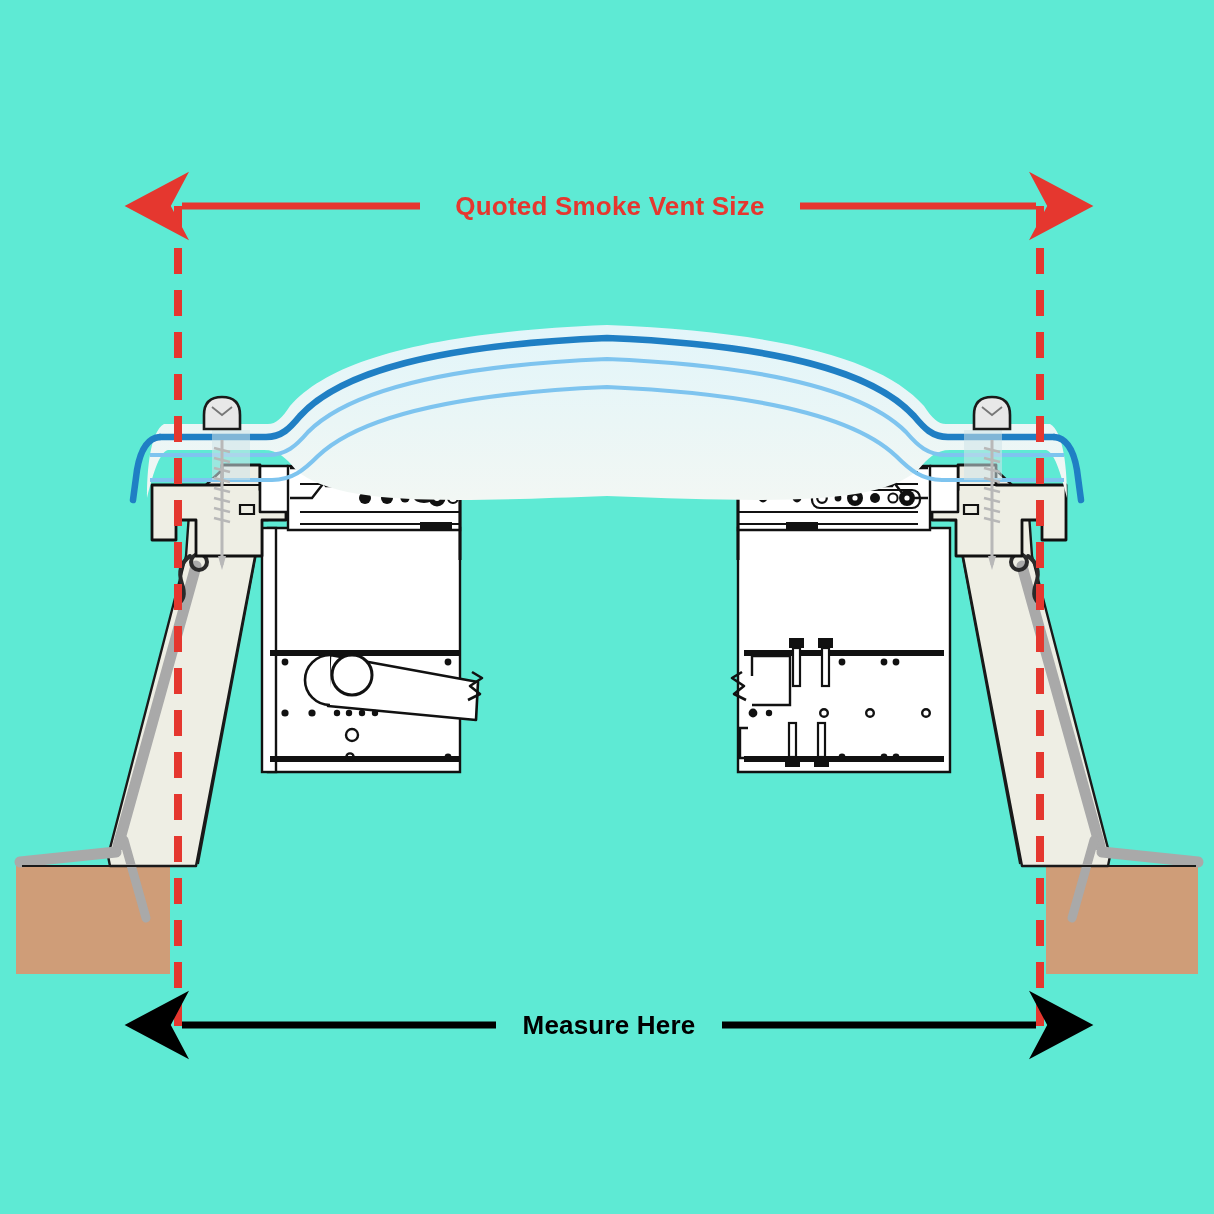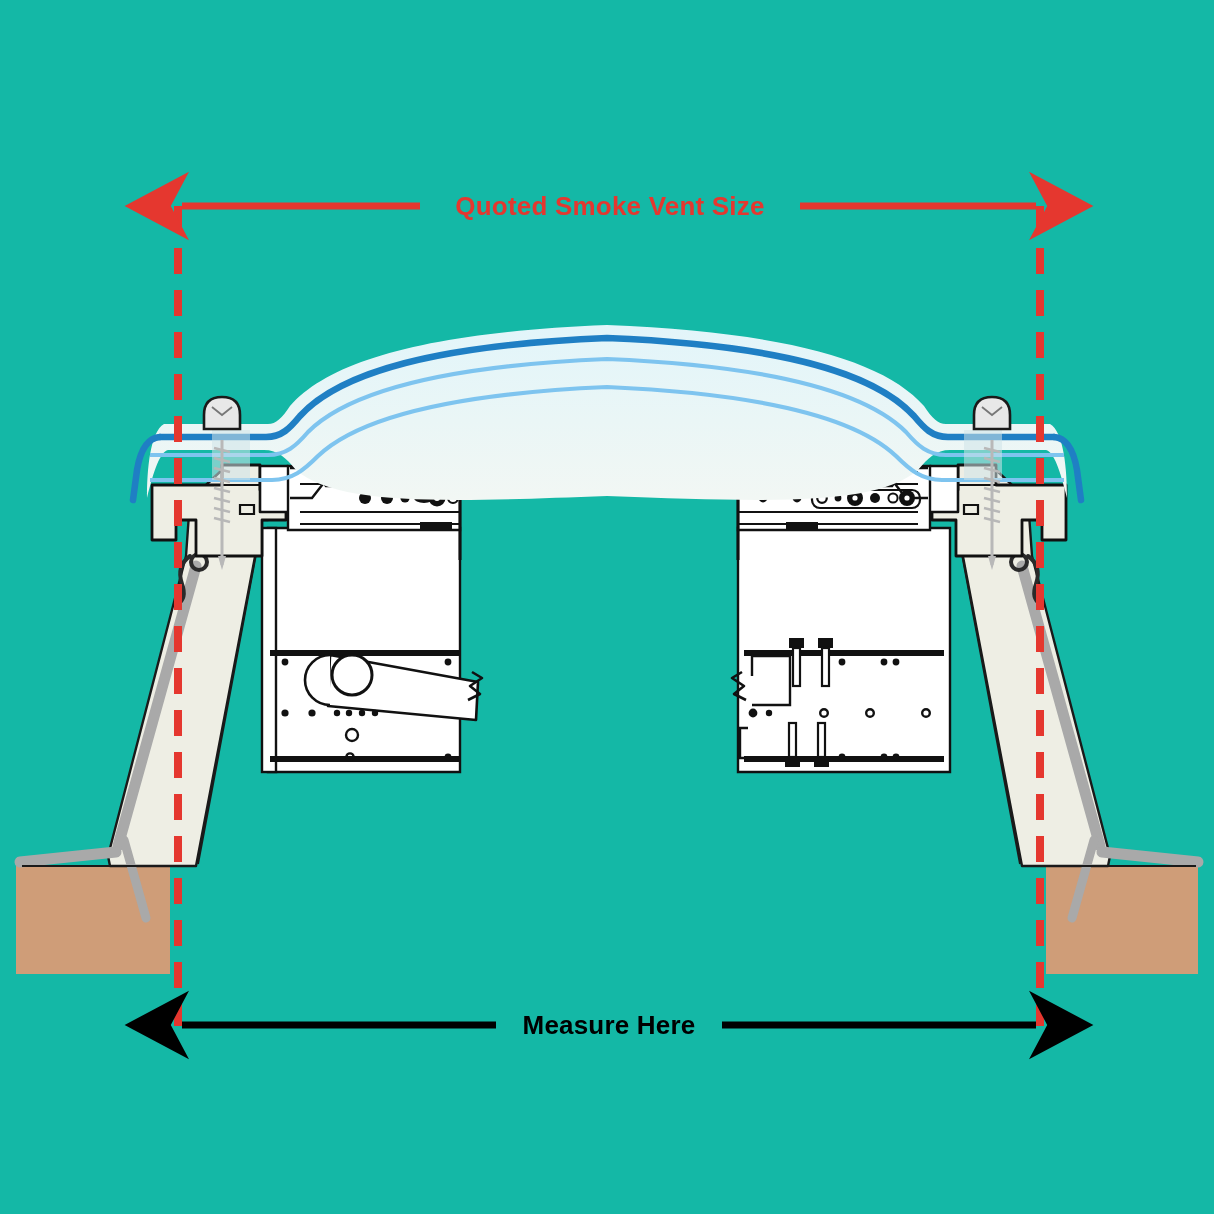--- a/index.html
+++ b/index.html
@@ -11,21 +11,21 @@
   body {
     width: 1214px;
     height: 1214px;
     font-family: "Liberation Sans", sans-serif;
     overflow: hidden;
   }
   #diagram-root {
     position: relative;
     width: 1214px;
     height: 1214px;
-    background: #14b8a6;
+    background: #5eead4;
   }
   #vent-svg {
     position: absolute;
     top: 0;
     left: 0;
     width: 1214px;
     height: 1214px;
     display: block;
   }
   .dim-label-text {

